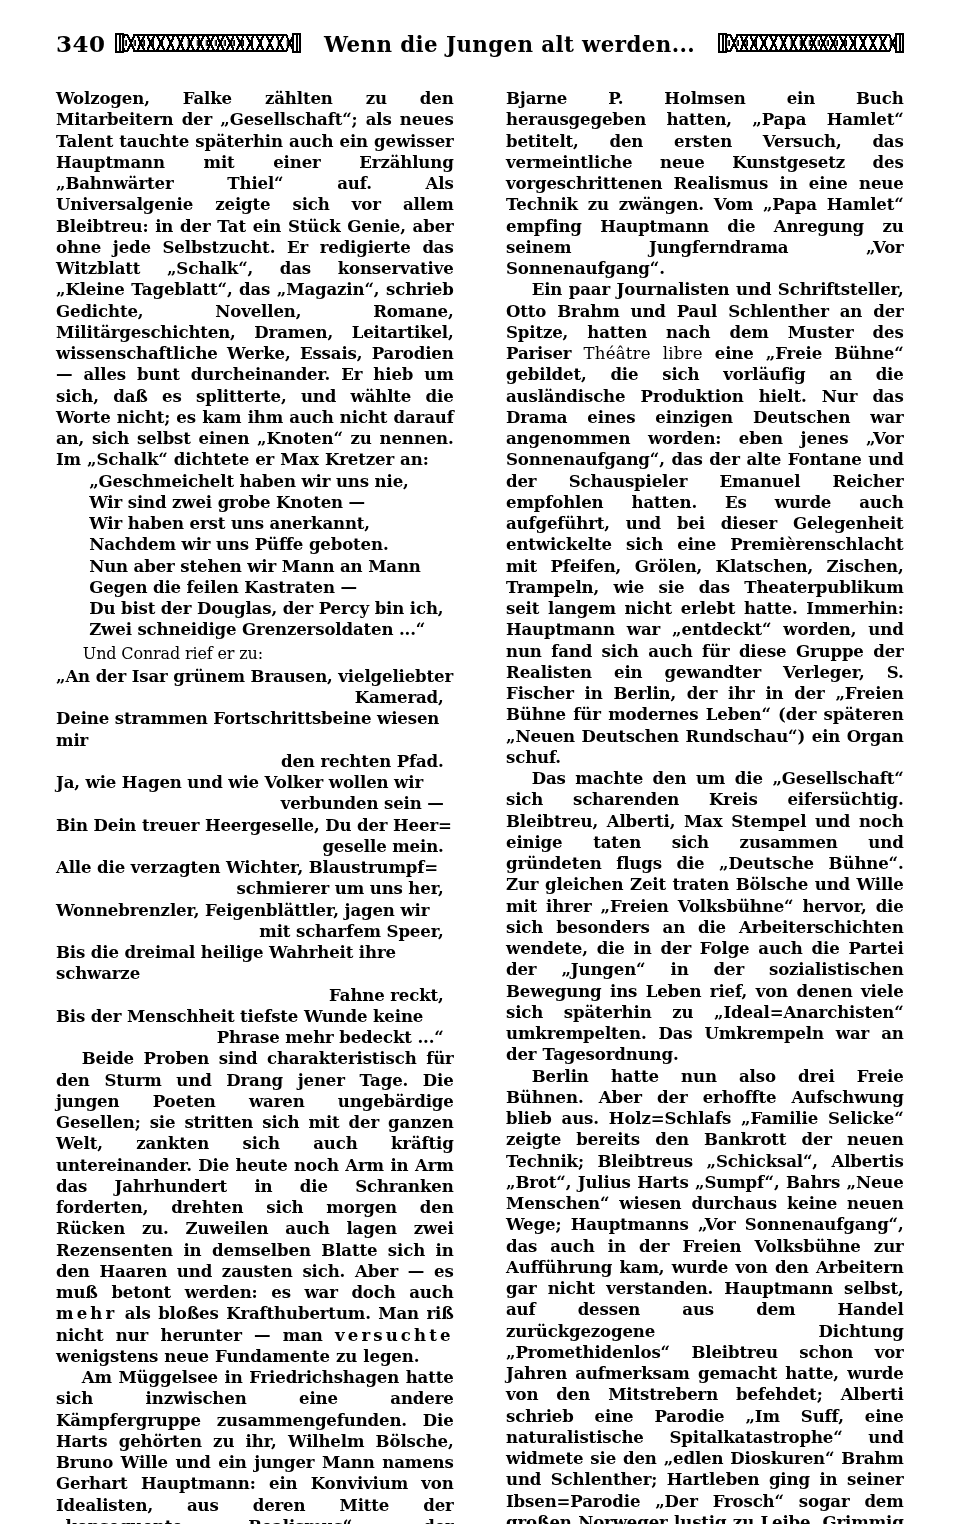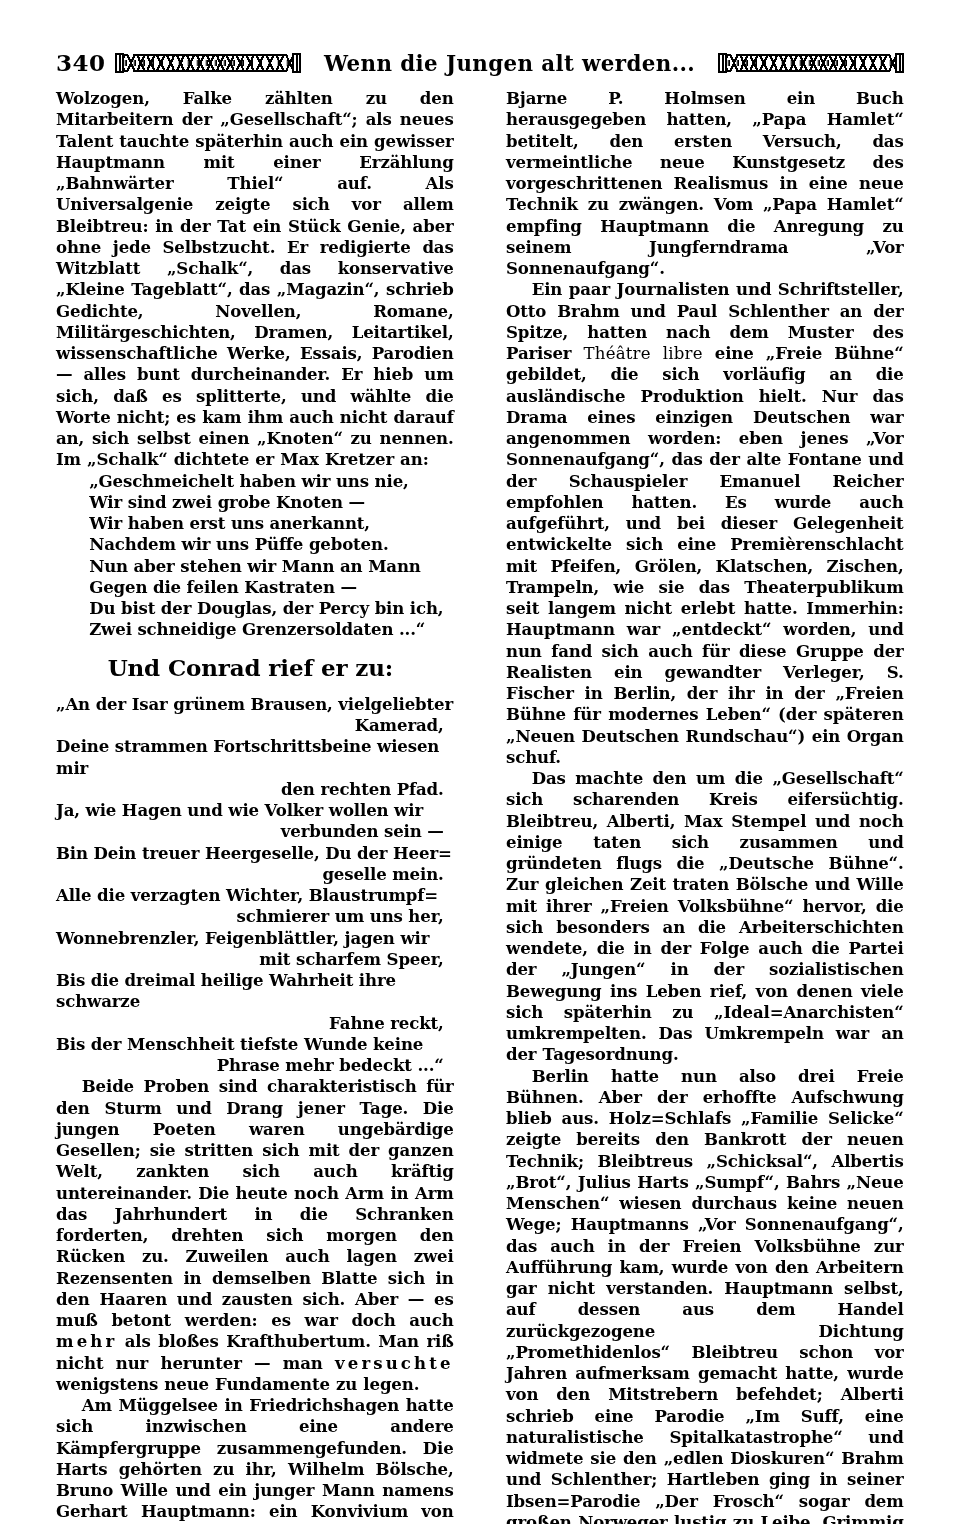--- a/index.html
+++ b/index.html
@@ -22,24 +22,24 @@
     background: #ffffff;
     overflow: hidden;
     box-sizing: border-box;
   }
 
   
   .page-header {
     position: absolute;
     left: 0;
     right: 0;
-    top: 40px;
+    top: 26px;
     height: 34px;
     display: flex;
-    align-items: flex-end;
+    align-items: center;
     padding: 0 56px;
     box-sizing: border-box;
     gap: 9px;
   }
 
   .folio {
     font-family: "DejaVu Serif", "Liberation Serif", serif;
     font-size: 23px;
     font-weight: 700;
     letter-spacing: 0.5px;
@@ -188,25 +188,25 @@
     display: block;
   }
   .verse.block-b .vl-run {
     display: block;
     text-align: right;
     padding-right: 0.6em;
   }
 
   .lead-line {
     font-family: "DejaVu Serif", "Liberation Serif", serif;
-    font-size: 23px;
+    font-size: 16px;
     line-height: 21.25px;
-    font-weight: 700;
+    font-weight: 400;
     text-indent: 1.55em;
-    margin: 16px;
+    margin: 2px;
     letter-spacing: -0.15px;
   }
 </style>
 </head>
 <body>
 
 <div id="page">
 
   <div class="page-header">
     <span class="folio">340</span>

